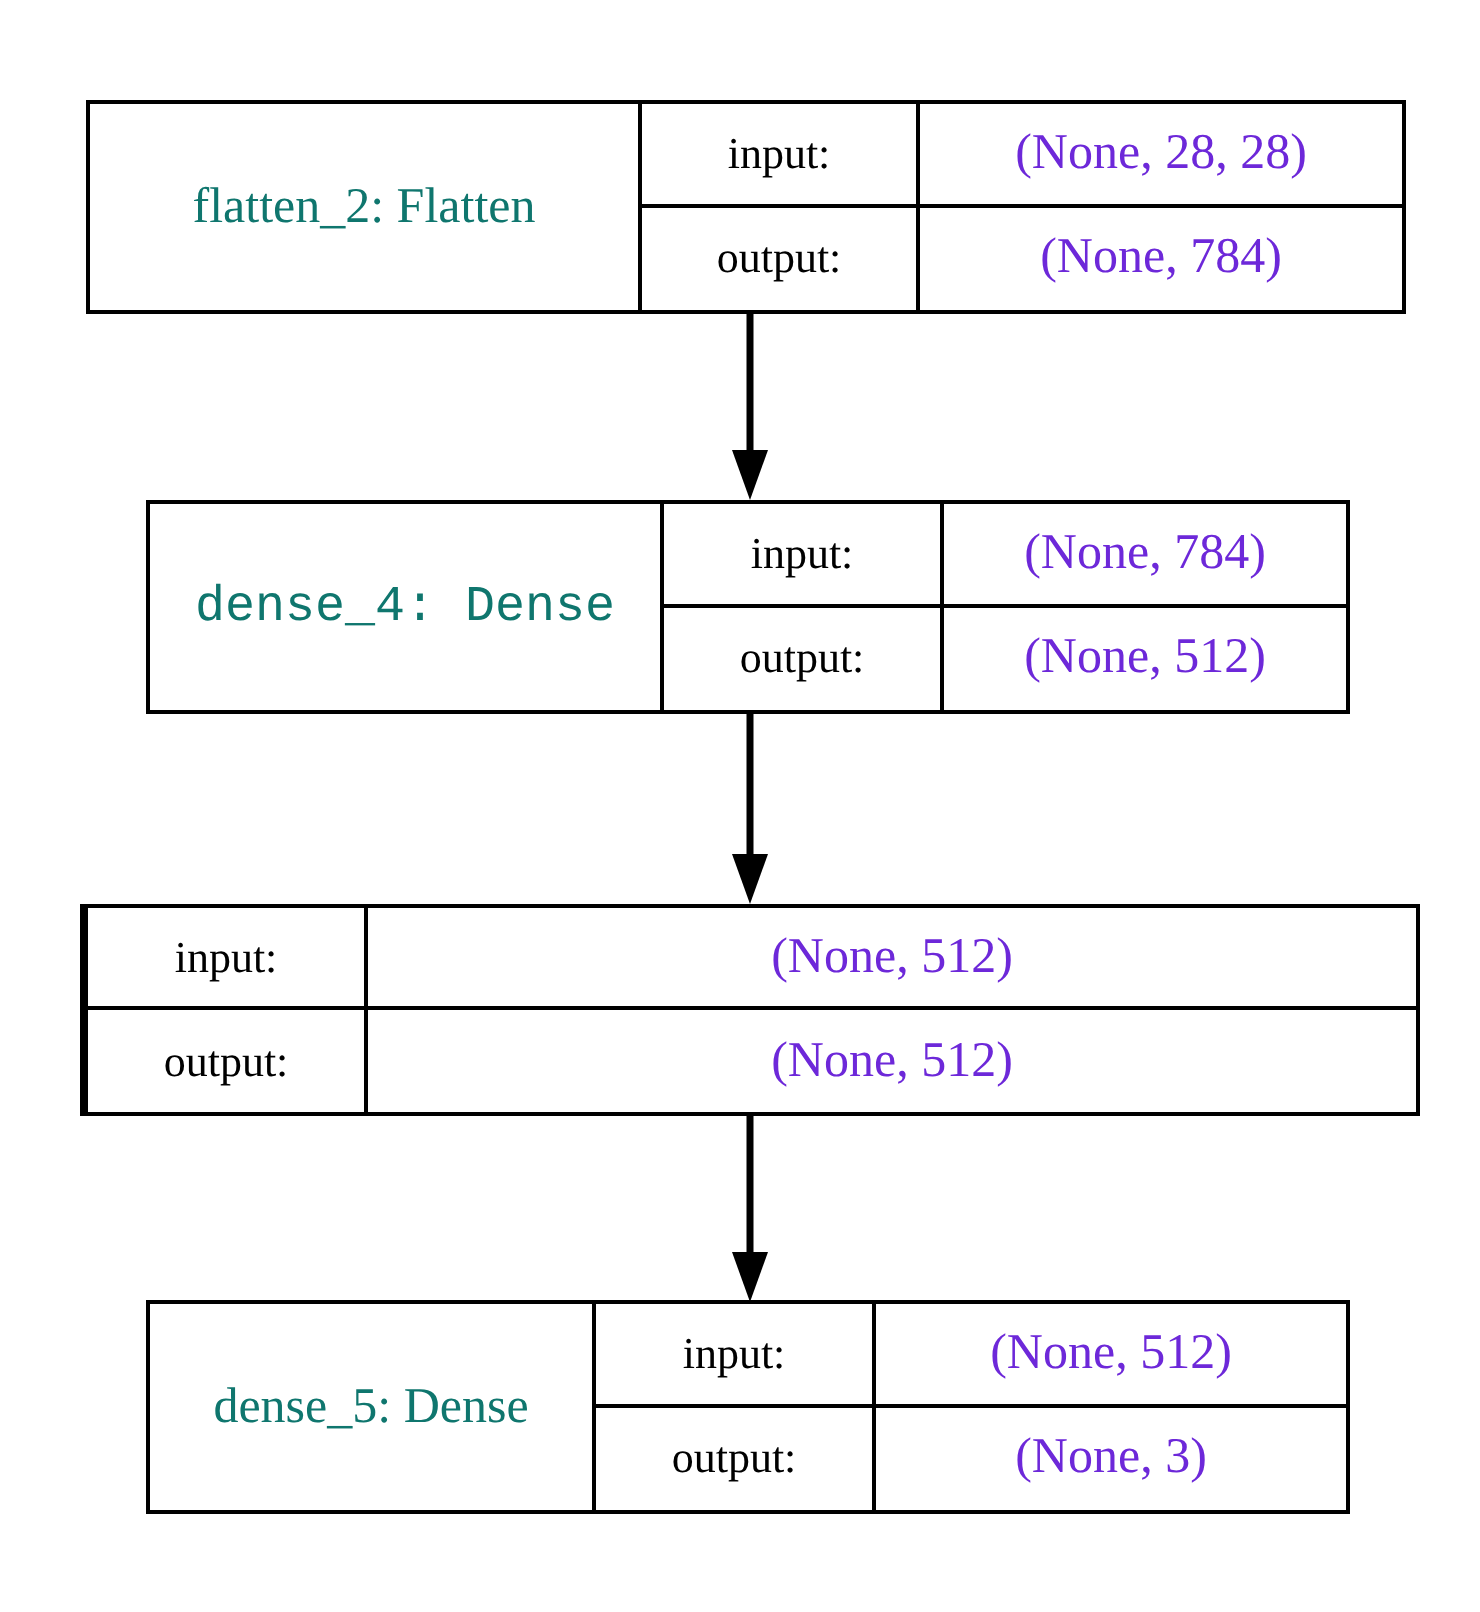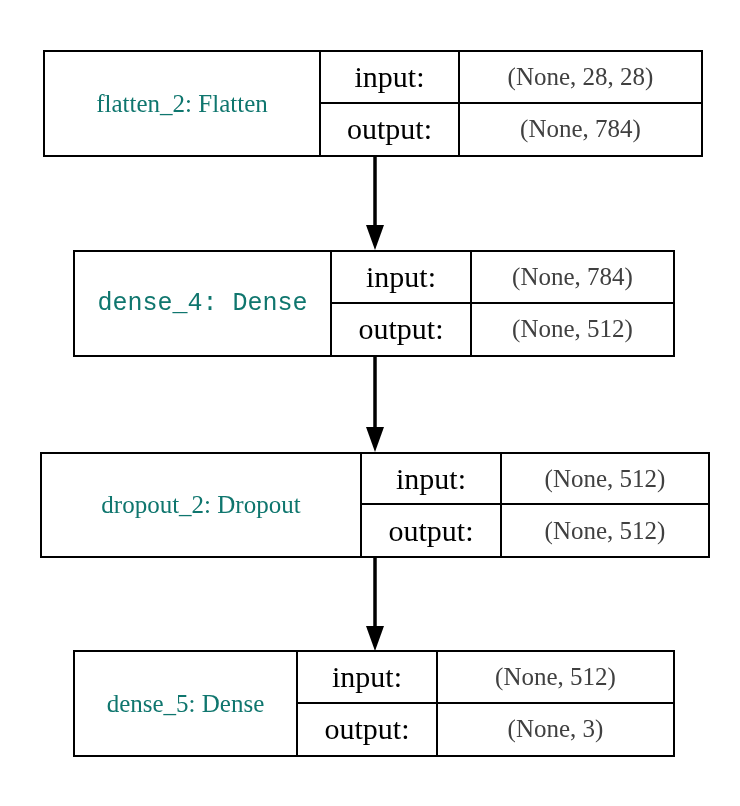--- a/index.html
+++ b/index.html
@@ -58,34 +58,34 @@
     align-items: stretch;
   }
   .io-row.first {
     border-bottom: 2px solid #000000;
   }
   .io-label {
     box-sizing: border-box;
     display: flex;
     align-items: center;
     justify-content: center;
-    font-size: 30px;
+    font-size: 22px;
     color: #000000;
     white-space: nowrap;
     padding: 0 8px;
   }
   .io-shape {
     box-sizing: border-box;
     border-left: 2px solid #000000;
     display: flex;
     align-items: center;
     justify-content: center;
     flex: 1 1 auto;
     font-size: 25px;
-    color: #404040;
+    color: #6d28d9;
     white-space: nowrap;
     padding: 0 8px;
   }
 
   
   .edge {
     position: absolute;
     pointer-events: none;
   }
   .edge svg {
@@ -134,21 +134,20 @@
   </div>
 
   <div class="edge" style="left:364px; top:357px; width:22px; height:96px;">
     <svg width="22" height="96" viewBox="0 0 22 96">
       <line x1="11" y1="0" x2="11" y2="76" stroke="#000000" stroke-width="3.5"></line>
       <polygon points="11,95 2,70 20,70" fill="#000000"></polygon>
     </svg>
   </div>
 
   <div class="node" style="left:40px; top:452px; width:670px; height:106px;">
-    <div class="node-name" style="width:318px;">dropout_2: Dropout</div>
     <div class="node-io">
       <div class="io-row first">
         <div class="io-label" style="width:138px;">input:</div>
         <div class="io-shape">(None, 512)</div>
       </div>
       <div class="io-row">
         <div class="io-label" style="width:138px;">output:</div>
         <div class="io-shape">(None, 512)</div>
       </div>
     </div>

